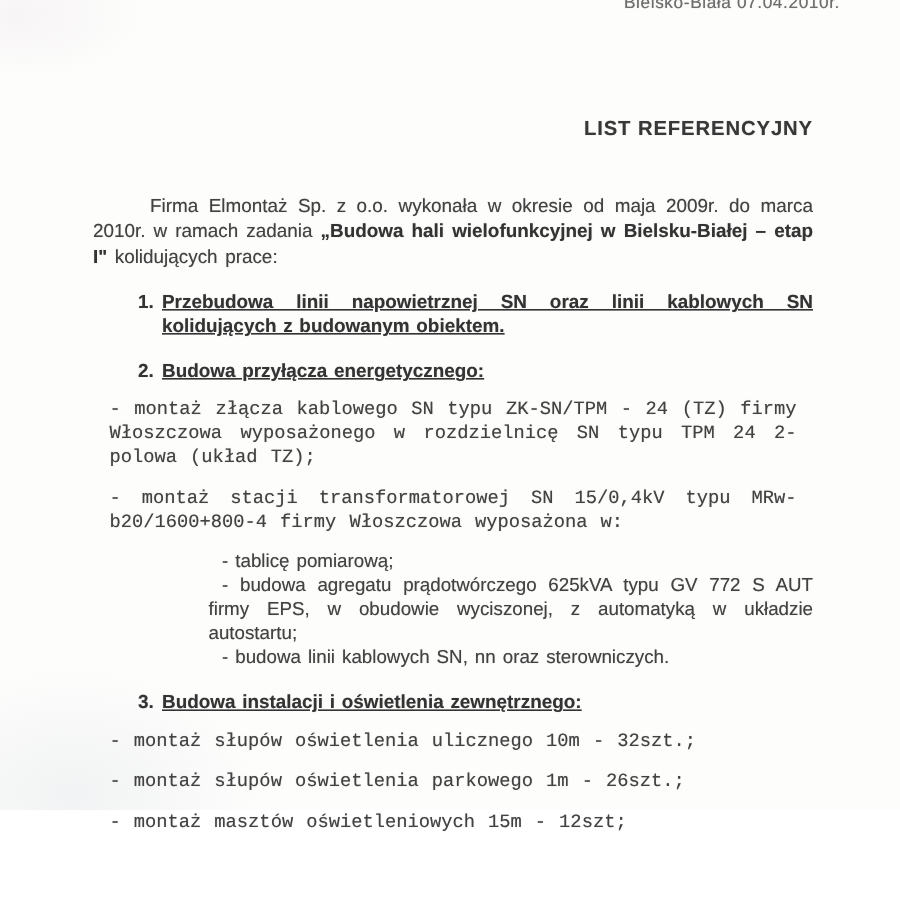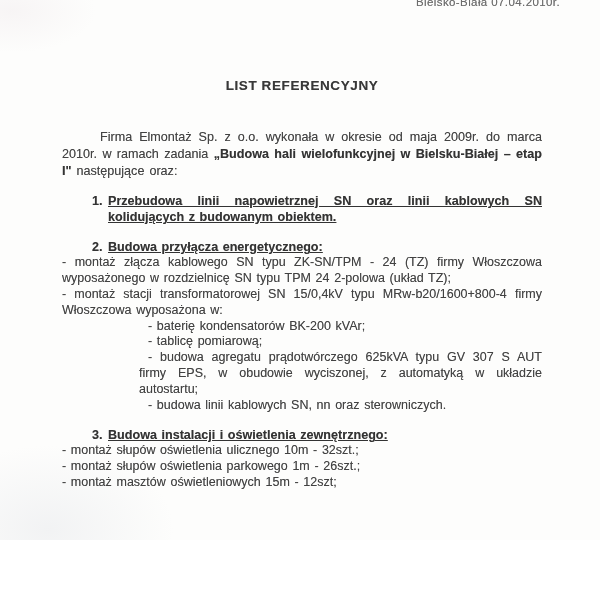--- a/index.html
+++ b/index.html
@@ -35,21 +35,21 @@
     color: #6d6d6d;
   }
   .content {
     position: absolute;
     top: 0;
     left: 62px;
     right: 58px;
   }
   .doc-title {
     margin-top: 78px;
-    text-align: center;
+    text-align: right;
     font-size: 13.5px;
     font-weight: 700;
     letter-spacing: 0.6px;
     color: #383838;
   }
   .intro {
     margin-top: 36px;
     font-size: 12.6px;
     line-height: 16.8px;
     text-align: justify;
@@ -71,25 +71,26 @@
   .section-heading .num {
     flex: 0 0 16px;
   }
   .section-heading .htext {
     flex: 1 1 auto;
     text-align: justify;
     word-spacing: 1px;
     text-decoration: underline;
   }
   .item {
-    margin: 0;
+    margin: 11px;
     font-size: 12.5px;
     line-height: 15.8px;
     text-align: justify;
     word-spacing: 1.2px;
+    font-family: Liberation Mono, monospace;
   }
   .subitem {
     margin: 0 0 0 77px;
     text-indent: 9px;
     font-size: 12.5px;
     line-height: 15.8px;
     text-align: justify;
     word-spacing: 1.2px;
   }
 </style>
@@ -97,39 +98,38 @@
 <body>
 
 <div class="page scan-text">
 
   <div class="date-line">Bielsko-Biała 07.04.2010r.</div>
 
   <div class="content">
 
     <div class="doc-title">LIST REFERENCYJNY</div>
 
-    <p class="intro"><span>Firma Elmontaż Sp. z o.o. wykonała w okresie od maja 2009r. do marca 2010r. w ramach zadania </span><b>„Budowa hali wielofunkcyjnej w Bielsku-Białej – etap I"</b><span> następujące oraz:</span></p>
+    <p class="intro"><span>Firma Elmontaż Sp. z o.o. wykonała w okresie od maja 2009r. do marca 2010r. w ramach zadania </span><b>„Budowa hali wielofunkcyjnej w Bielsku-Białej – etap I"</b><span> kolidujących prace:</span></p>
 
     <div class="section">
       <div class="section-heading">
         <span class="num">1.</span>
         <span class="htext">Przebudowa linii napowietrznej SN oraz linii kablowych SN kolidujących z budowanym obiektem.</span>
       </div>
     </div>
 
     <div class="section">
       <div class="section-heading">
         <span class="num">2.</span>
         <span class="htext">Budowa przyłącza energetycznego:</span>
       </div>
       <p class="item">- montaż złącza kablowego SN typu ZK-SN/TPM - 24 (TZ) firmy Włoszczowa wyposażonego w rozdzielnicę SN typu TPM 24 2-polowa (układ TZ);</p>
       <p class="item">- montaż stacji transformatorowej SN 15/0,4kV typu MRw-b20/1600+800-4 firmy Włoszczowa wyposażona w:</p>
-      <p class="subitem">- baterię kondensatorów BK-200 kVAr;</p>
       <p class="subitem">- tablicę pomiarową;</p>
-      <p class="subitem">- budowa agregatu prądotwórczego 625kVA typu GV 307 S AUT firmy EPS, w obudowie wyciszonej, z automatyką w układzie autostartu;</p>
+      <p class="subitem">- budowa agregatu prądotwórczego 625kVA typu GV 772 S AUT firmy EPS, w obudowie wyciszonej, z automatyką w układzie autostartu;</p>
       <p class="subitem">- budowa linii kablowych SN, nn oraz sterowniczych.</p>
     </div>
 
     <div class="section">
       <div class="section-heading">
         <span class="num">3.</span>
         <span class="htext">Budowa instalacji i oświetlenia zewnętrznego:</span>
       </div>
       <p class="item">- montaż słupów oświetlenia ulicznego 10m - 32szt.;</p>
       <p class="item">- montaż słupów oświetlenia parkowego 1m - 26szt.;</p>

